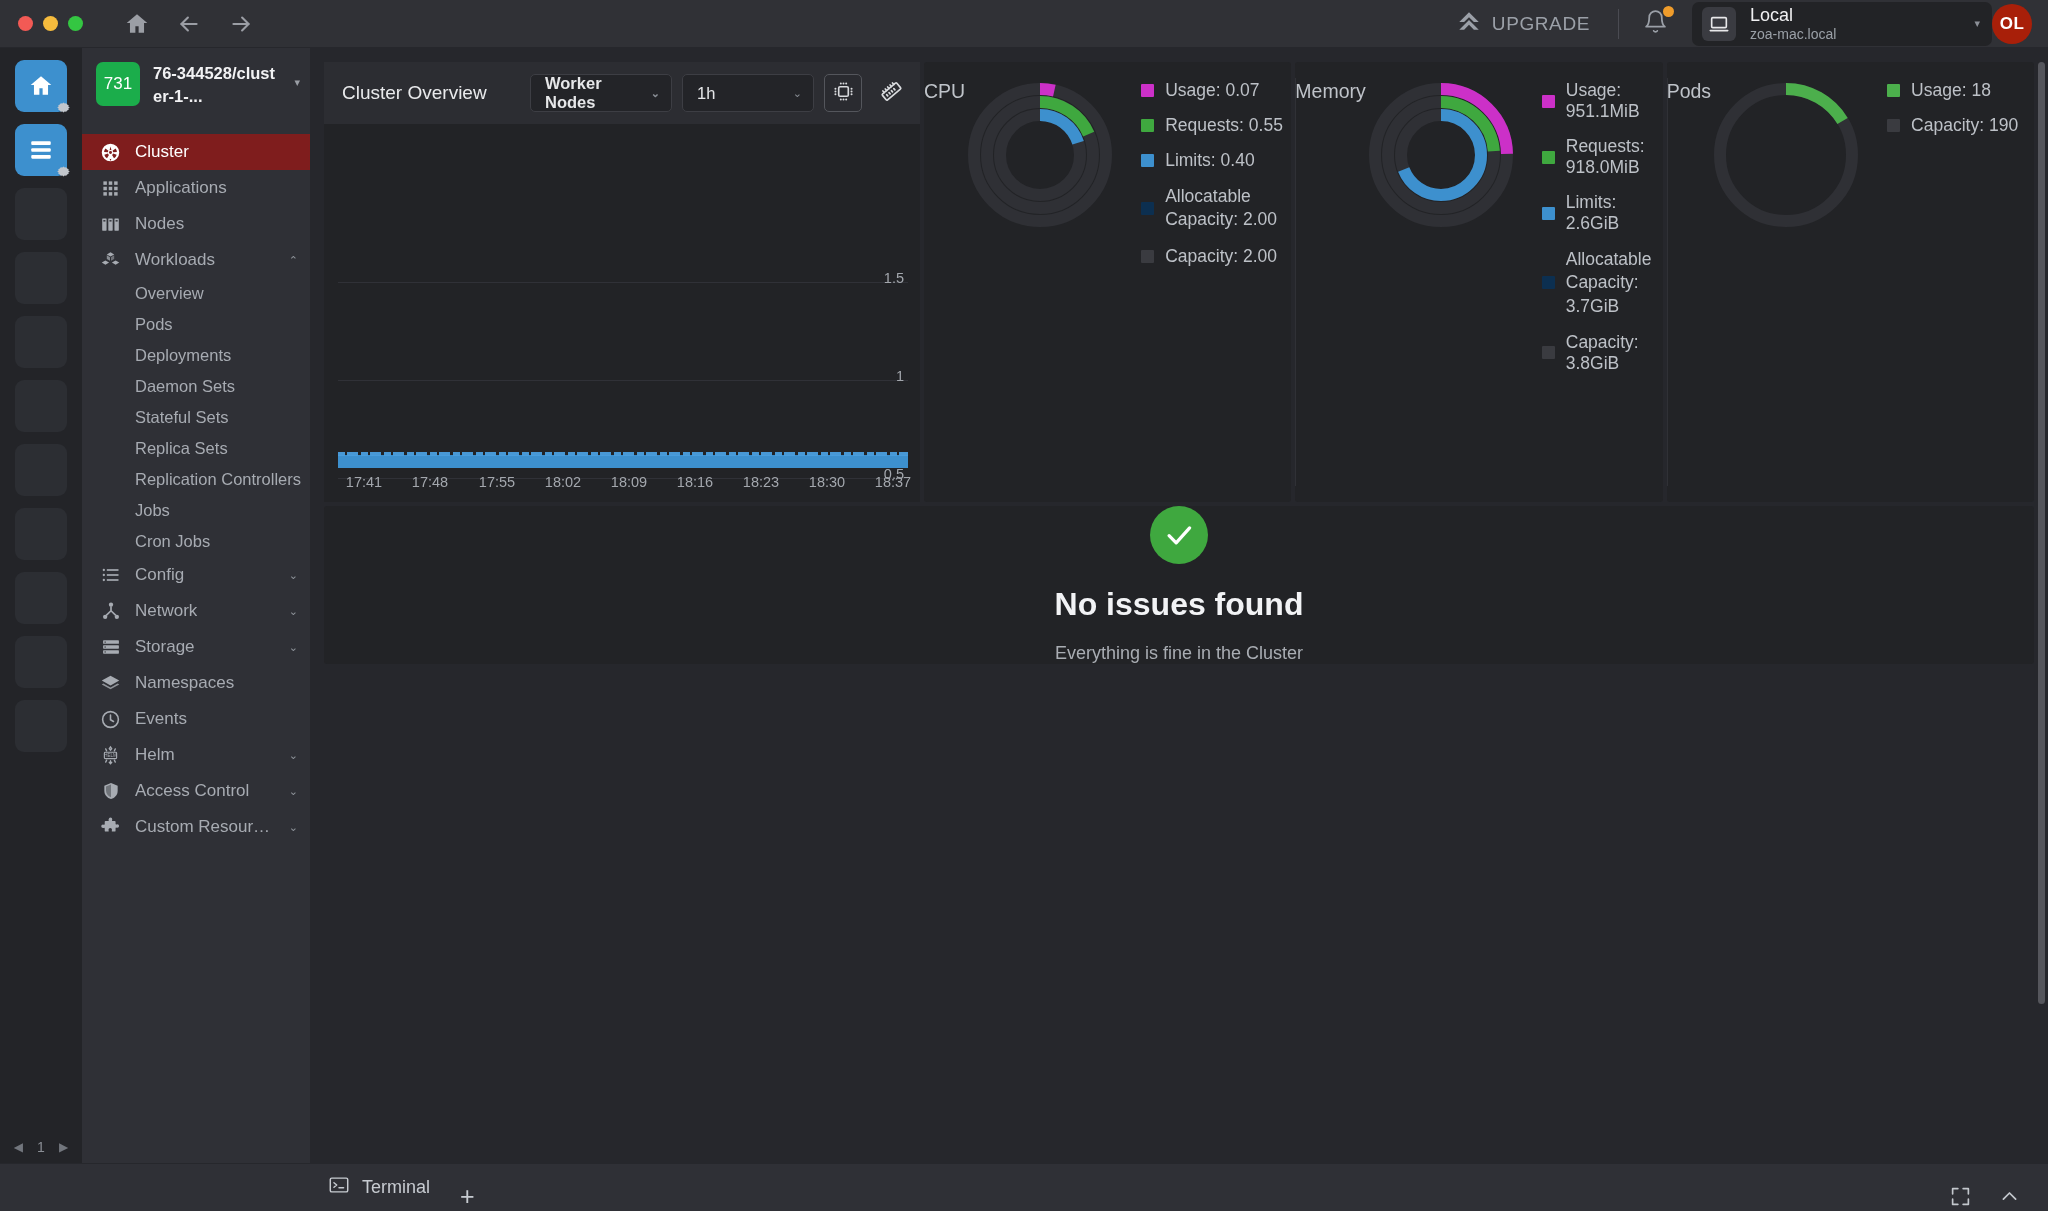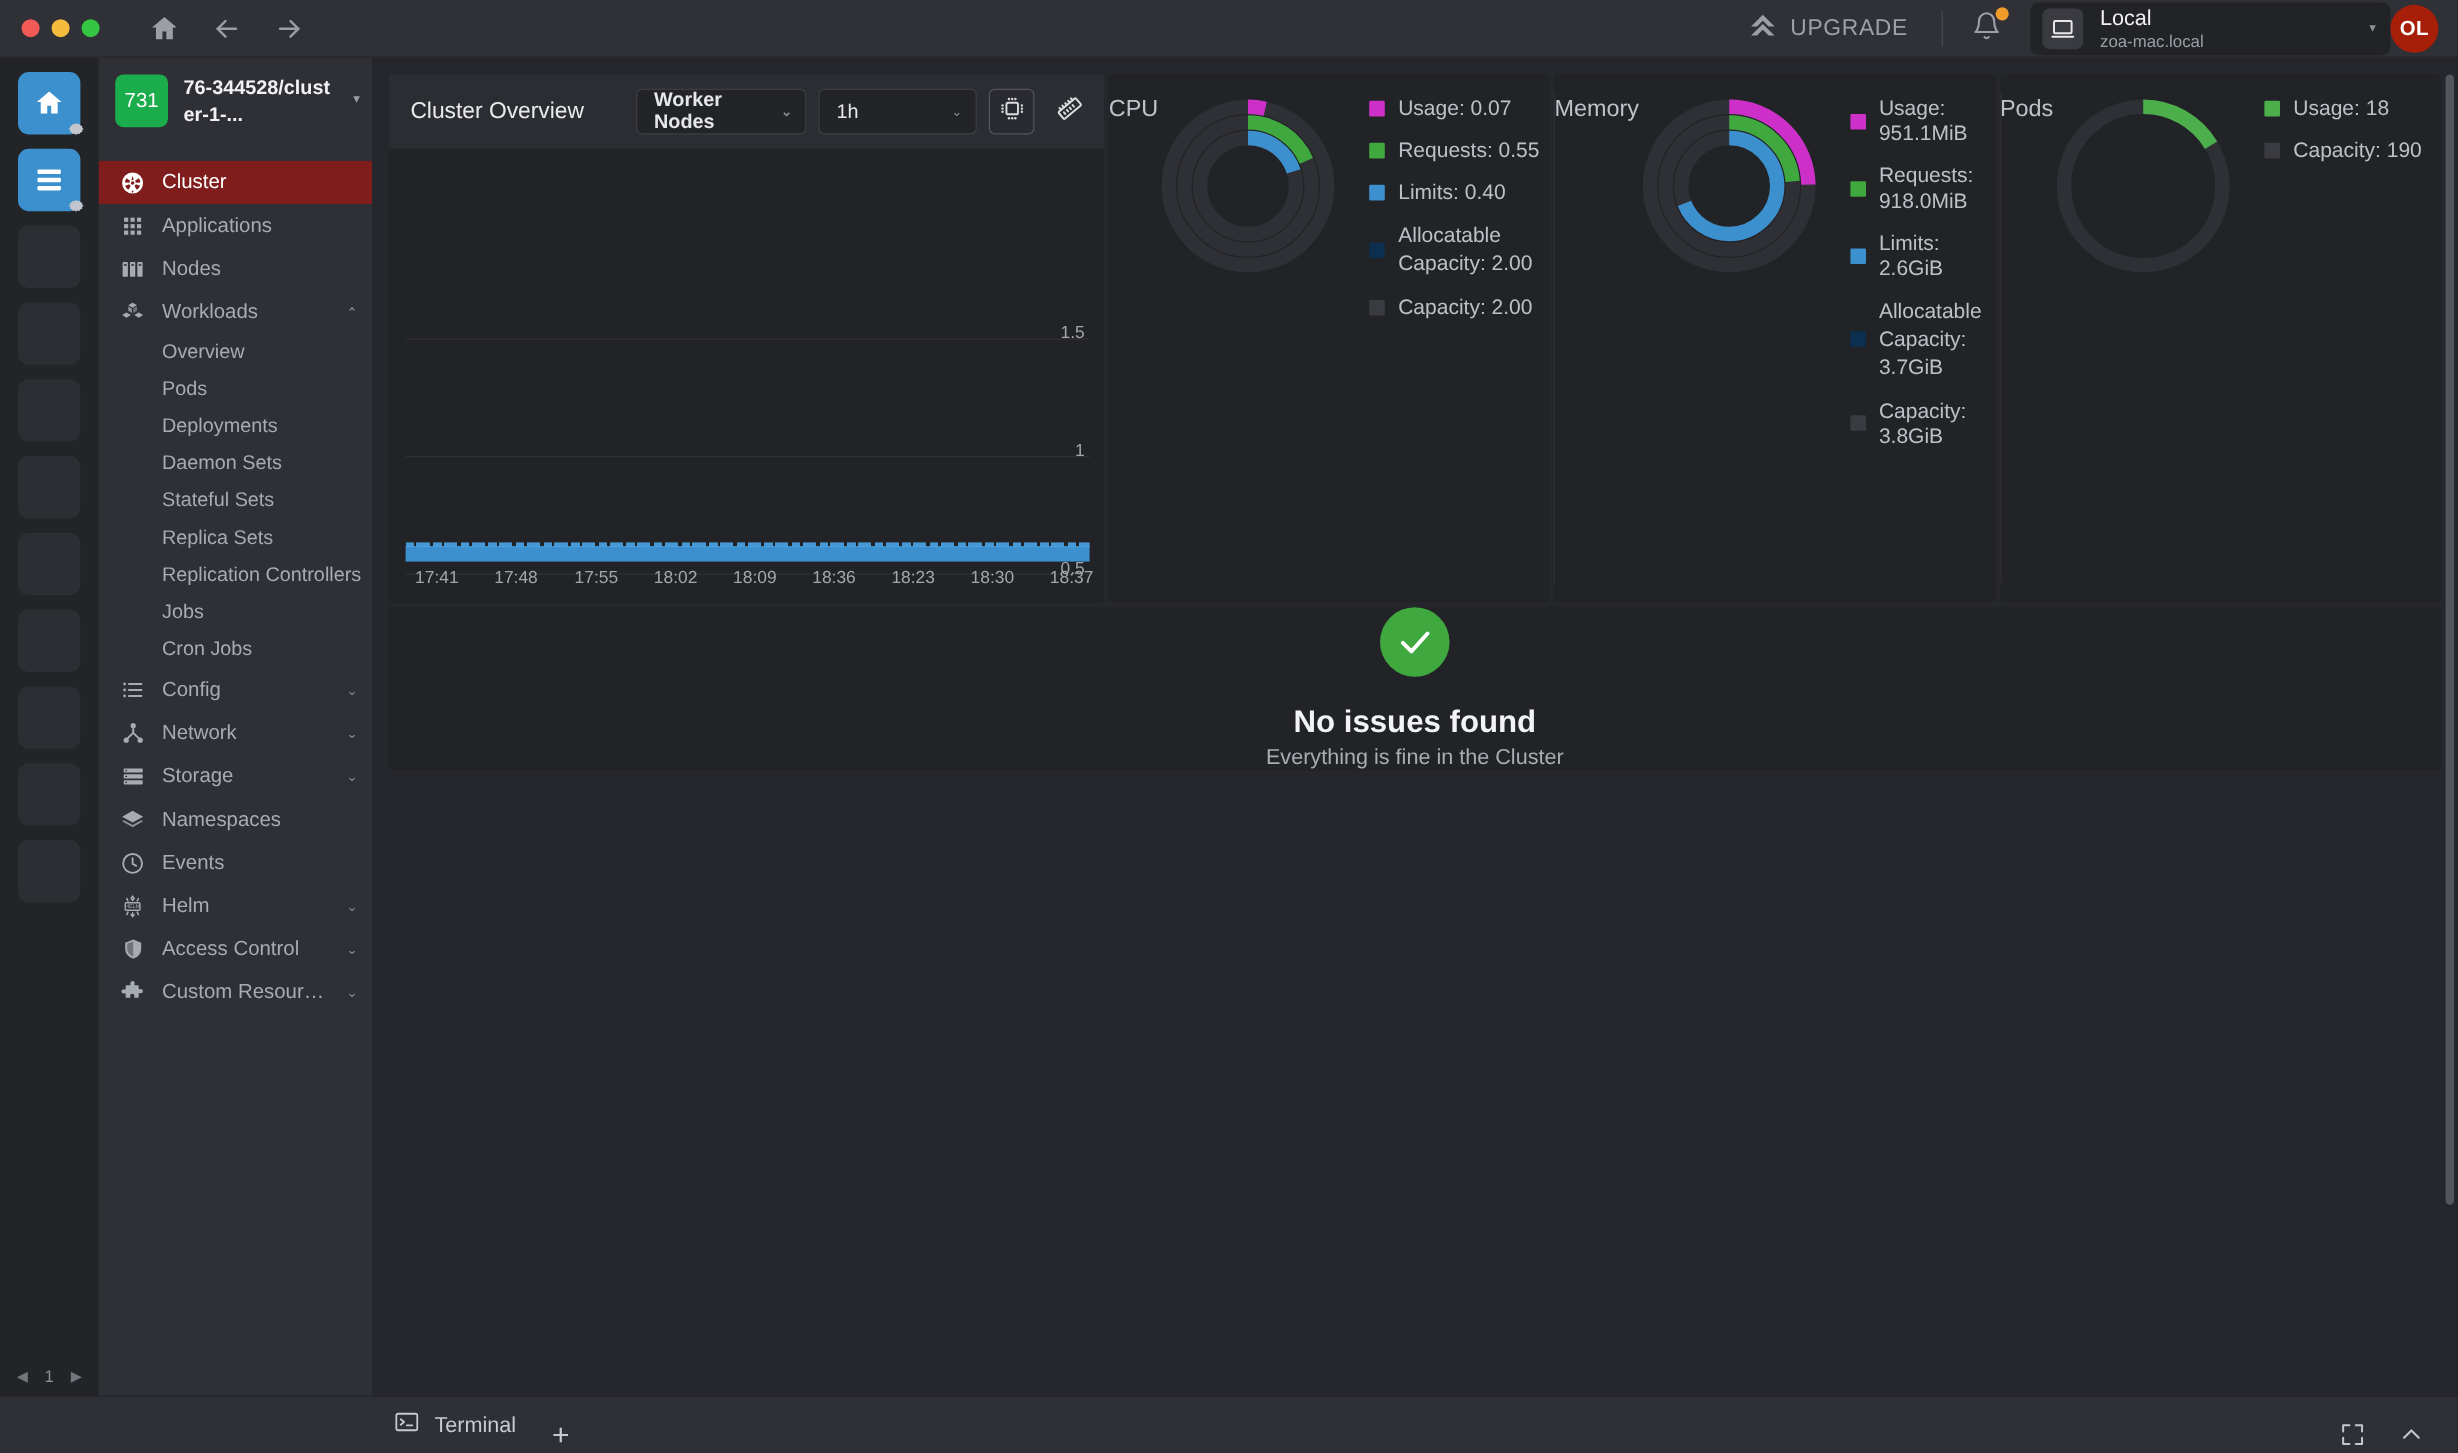--- a/index.html
+++ b/index.html
@@ -212,21 +212,21 @@
     margin-top: 4px; background: #222326;
     flex: 1 1 auto;
     display: flex; flex-direction: column; align-items: center; justify-content: center;
     min-height: 0;
   }
   .check {
     width: 58px; height: 58px; border-radius: 50%;
     background: #3fa83f; display: flex; align-items: center; justify-content: center;
     margin-bottom: 22px;
   }
-  .issues-title { color: #f2f3f5; font-size: 26px; font-weight: 700; margin-bottom: 4px; }
+  .issues-title { color: #f2f3f5; font-size: 32px; font-weight: 700; margin-bottom: 20px; }
   .issues-sub { color: #a9adb3; font-size: 18px; }
 
   
   .vscroll {
     position: absolute; right: 3px; top: 14px; bottom: 6px; width: 7px;
     background: transparent;
   }
   .vscroll .thumb {
     position: absolute; left: 0; top: 0; width: 7px; height: 86%;
     background: #55565c; border-radius: 4px;
@@ -616,21 +616,21 @@
                 <span class="ytick" style="top:342px">0.5</span>
 
                 <div class="series" style="bottom:34px"></div>
 
                 <div class="xaxis">
                   <span class="xtick" style="left:26px">17:41</span>
                   <span class="xtick" style="left:92px">17:48</span>
                   <span class="xtick" style="left:159px">17:55</span>
                   <span class="xtick" style="left:225px">18:02</span>
                   <span class="xtick" style="left:291px">18:09</span>
-                  <span class="xtick" style="left:357px">18:36</span>
+                  <span class="xtick" style="left:357px">18:16</span>
                   <span class="xtick" style="left:423px">18:23</span>
                   <span class="xtick" style="left:489px">18:30</span>
                   <span class="xtick" style="left:555px">18:37</span>
                 </div>
               </div>
             </div>
           </div>
 
           <div class="metric panel">
             <div class="m-title">CPU</div>

